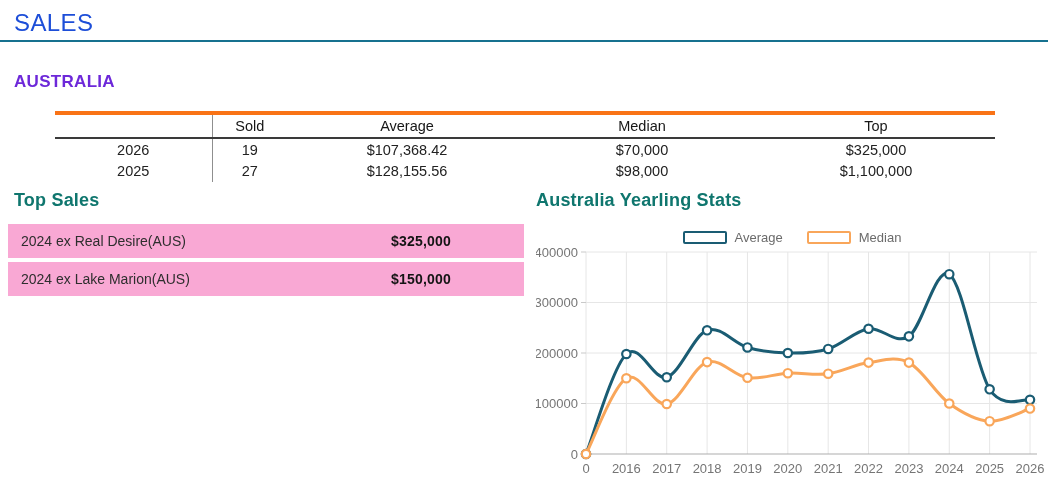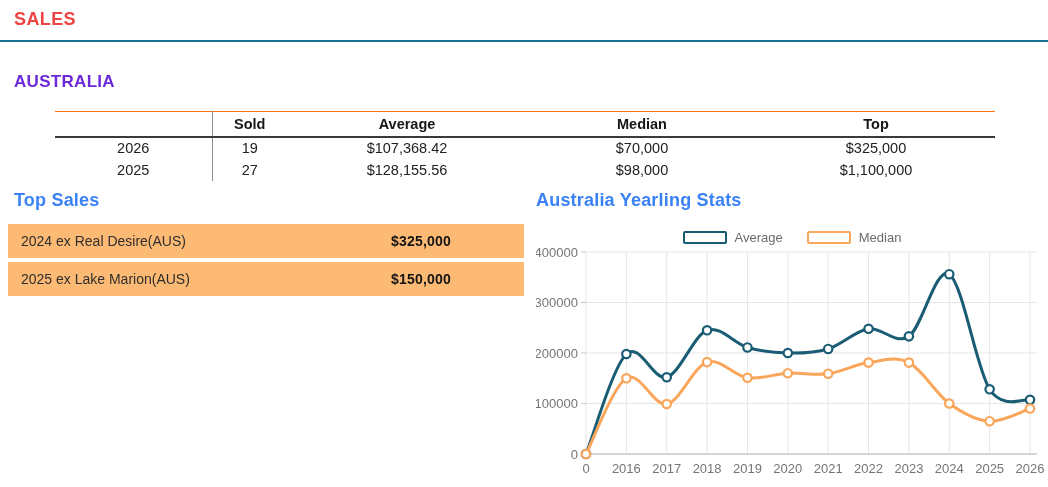--- a/index.html
+++ b/index.html
@@ -8,69 +8,69 @@
   .page {
     position: relative;
     width: 1048px; height: 487px;
     background: #fff;
     overflow: hidden;
   }
 
   
   .sales-title {
     position: absolute; left: 14px; top: 9px;
-    font-size: 18px; font-weight: 700; letter-spacing: .4px;
-    color: #ef4444;
+    font-size: 24px; font-weight: 400; letter-spacing: .4px;
+    color: #1d4ed8;
   }
   .sales-rule {
     position: absolute; left: 0; top: 40px;
     width: 1048px; height: 2px; background: #16718f;
   }
   .country-heading {
     position: absolute; left: 14px; top: 72px;
     font-size: 17px; font-weight: 700; letter-spacing: .3px; color: #6d28d9;
   }
 
   
   .stats-table {
     position: absolute; left: 55px; top: 111px; width: 940px;
     border-collapse: collapse; table-layout: fixed;
     font-size: 14.5px;
   }
   .stats-table th, .stats-table td { text-align: center; padding: 0; }
   .stats-table thead th {
-    font-weight: 700; color: #161616;
-    border-top: 1px solid #f97316;
+    font-weight: 400; color: #161616;
+    border-top: 4px solid #f97316;
     border-bottom: 2px solid #3a3a3a;
     height: 25px; vertical-align: middle;
   }
   .stats-table tbody td { height: 22px; vertical-align: middle; color: #222; }
   .col-year  { width: 157px; }
   .col-sold  { width: 75px; }
   .col-avg   { width: 240px; }
   .col-med   { width: 230px; }
   .col-top   { width: 238px; }
   .stats-table .divider { border-right: 1px solid #8f8f8f; }
 
   
   .top-sales {
     position: absolute; left: 8px; top: 190px; width: 516px;
   }
   .section-heading {
-    font-size: 18px; font-weight: 700; color: #3b82f6; letter-spacing: .2px;
+    font-size: 18px; font-weight: 700; color: #0f766e; letter-spacing: .2px;
   }
   .top-sales .section-heading { margin-left: 6px; }
   .sale-rows { margin-top: 13px; }
   .sale-row {
     position: relative;
     height: 34px; margin-bottom: 4px;
     display: flex; align-items: center;
     font-size: 14px; color: #2e2e2e;
   }
-  .sale-row.alt { background: #fdba74; }
+  .sale-row.alt { background: #f9a8d4; }
   .sale-name { margin-left: 13px; }
   .sale-price {
     position: absolute; left: 383px;
     font-weight: 700; color: #141414; letter-spacing: .2px;
   }
 
   
   .chart-panel { position: absolute; left: 536px; top: 190px; width: 516px; }
   .chart-legend {
     position: absolute; left: 0; top: 40px; width: 512px;
@@ -123,21 +123,21 @@
   </table>
 
   <div class="top-sales">
     <div class="section-heading">Top Sales</div>
     <div class="sale-rows">
       <div class="sale-row alt">
         <span class="sale-name">2024 ex Real Desire(AUS)</span>
         <span class="sale-price">$325,000</span>
       </div>
       <div class="sale-row alt">
-        <span class="sale-name">2025 ex Lake Marion(AUS)</span>
+        <span class="sale-name">2024 ex Lake Marion(AUS)</span>
         <span class="sale-price">$150,000</span>
       </div>
     </div>
   </div>
 
   <div class="chart-panel">
     <div class="section-heading">Australia Yearling Stats</div>
     <div class="chart-legend">
         <div class="legend-item">
           <span class="legend-swatch" style="border-color: rgb(26, 92, 115);"></span>

